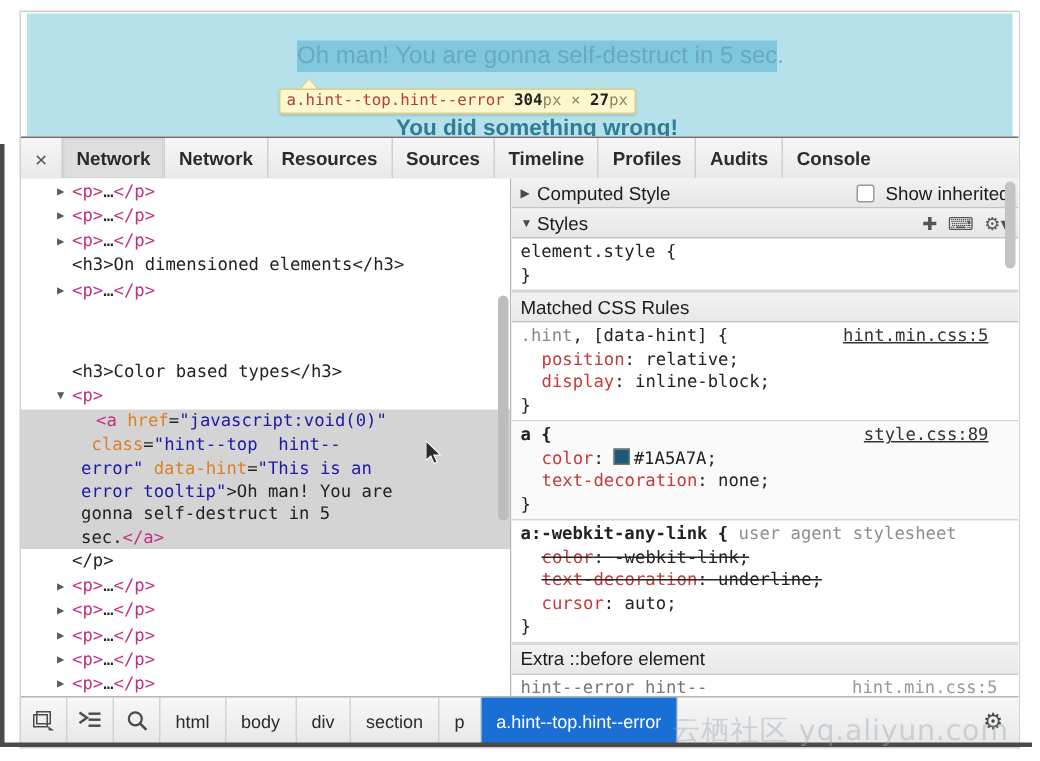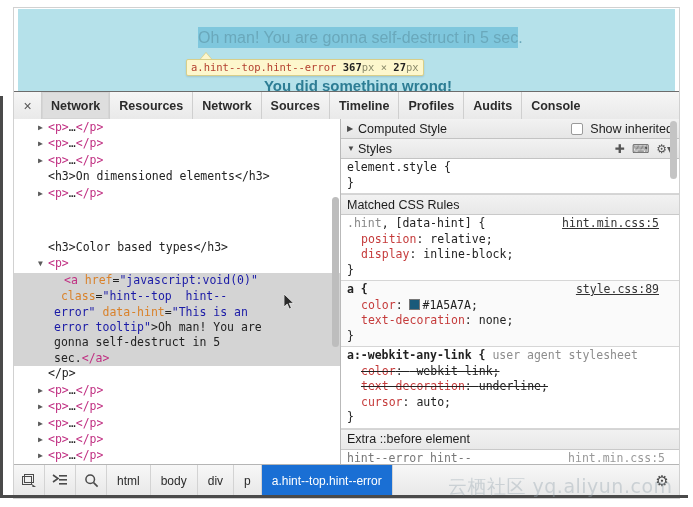--- a/index.html
+++ b/index.html
@@ -303,32 +303,32 @@
   .dark-bot  { position:absolute; left:0; top:495px; width:688px; height:3px; background:#4a4a4a; }
 </style>
 </head>
 <body>
 
 <div id="shot">
 
   <div class="preview">
     <div class="hint-link">Oh man! You are gonna self-destruct in 5 sec.</div>
     <div class="badge-arrow"></div>
-    <div class="inspect-badge"><span class="sel">a.hint--top.hint--error</span> <span class="num">367</span><span class="unit">px</span> <span class="unit">×</span> <span class="num">27</span><span class="unit">px</span></div>
+    <div class="inspect-badge"><span class="sel">a.hint--top.hint--error</span> <span class="num">304</span><span class="unit">px</span> <span class="unit">×</span> <span class="num">27</span><span class="unit">px</span></div>
     <div class="below-text">You did something wrong!</div>
   </div>
 
   <div class="devtools">
 
     <div class="tabbar">
       <div class="close-x">×</div>
       <div id="tabs-host" style="display:flex;align-items:stretch;">
           <div class="tab active">Network</div>
+          <div class="tab">Network</div>
           <div class="tab">Resources</div>
-          <div class="tab">Network</div>
           <div class="tab">Sources</div>
           <div class="tab">Timeline</div>
           <div class="tab">Profiles</div>
           <div class="tab">Audits</div>
           <div class="tab">Console</div>
         </div>
     </div>
 
     <div class="panes">
 
@@ -425,20 +425,21 @@
       <div class="fbtn">
         <svg width="15" height="15" viewBox="0 0 15 15" aria-hidden="true">
           <circle cx="6.2" cy="6.2" r="4.3" fill="none" stroke="#4b4b4b" stroke-width="1.5"></circle>
           <line x1="9.6" y1="9.6" x2="13.6" y2="13.6" stroke="#4b4b4b" stroke-width="1.7"></line>
         </svg>
       </div>
       <div id="crumbs-host" style="display:flex;align-items:stretch;">
           <div class="crumb">html</div>
           <div class="crumb">body</div>
           <div class="crumb">div</div>
+          <div class="crumb">section</div>
           <div class="crumb">p</div>
           <div class="crumb active" style="background: rgb(26, 111, 212);">a.hint--top.hint--error</div>
         </div>
       <div class="footer-spacer"></div>
       <div class="fgear">⚙</div>
     </div>
   </div>
 
   <div class="edge-shadow"></div>
   <div class="dark-left"></div>

